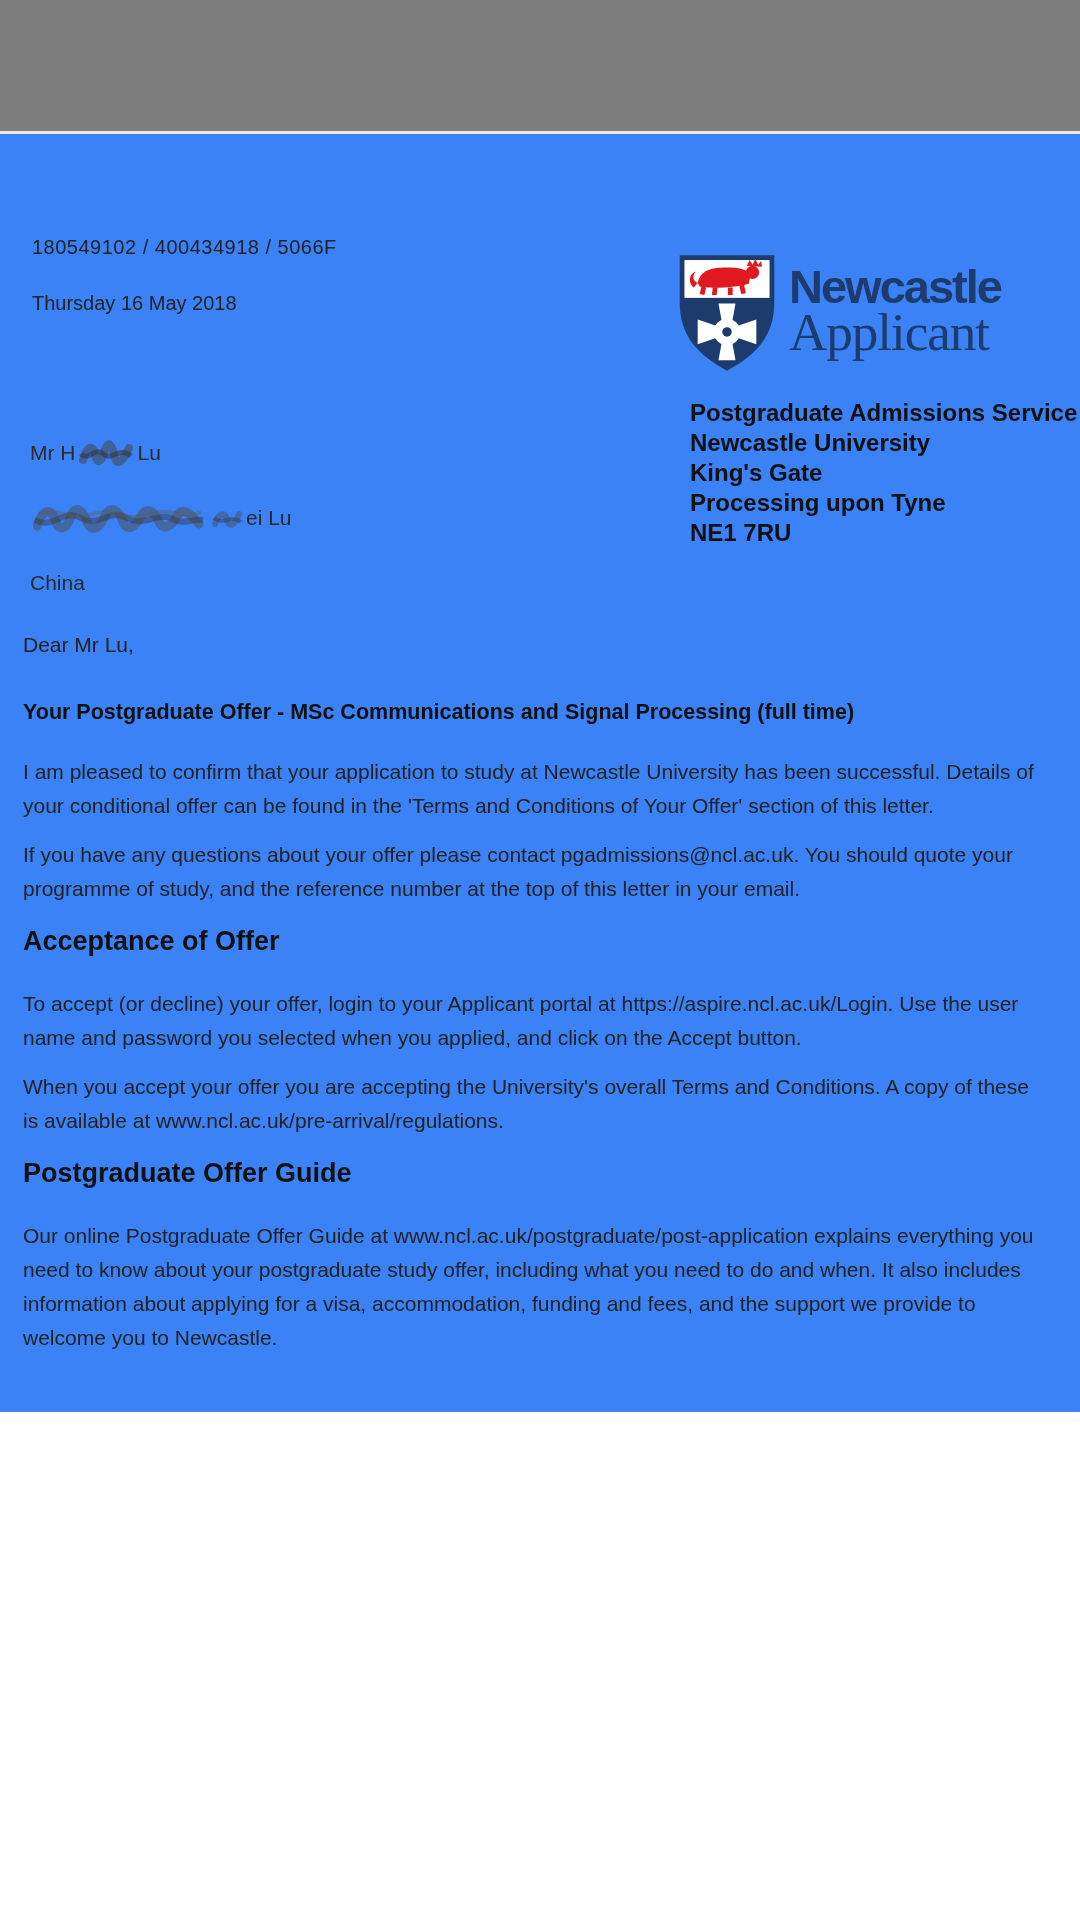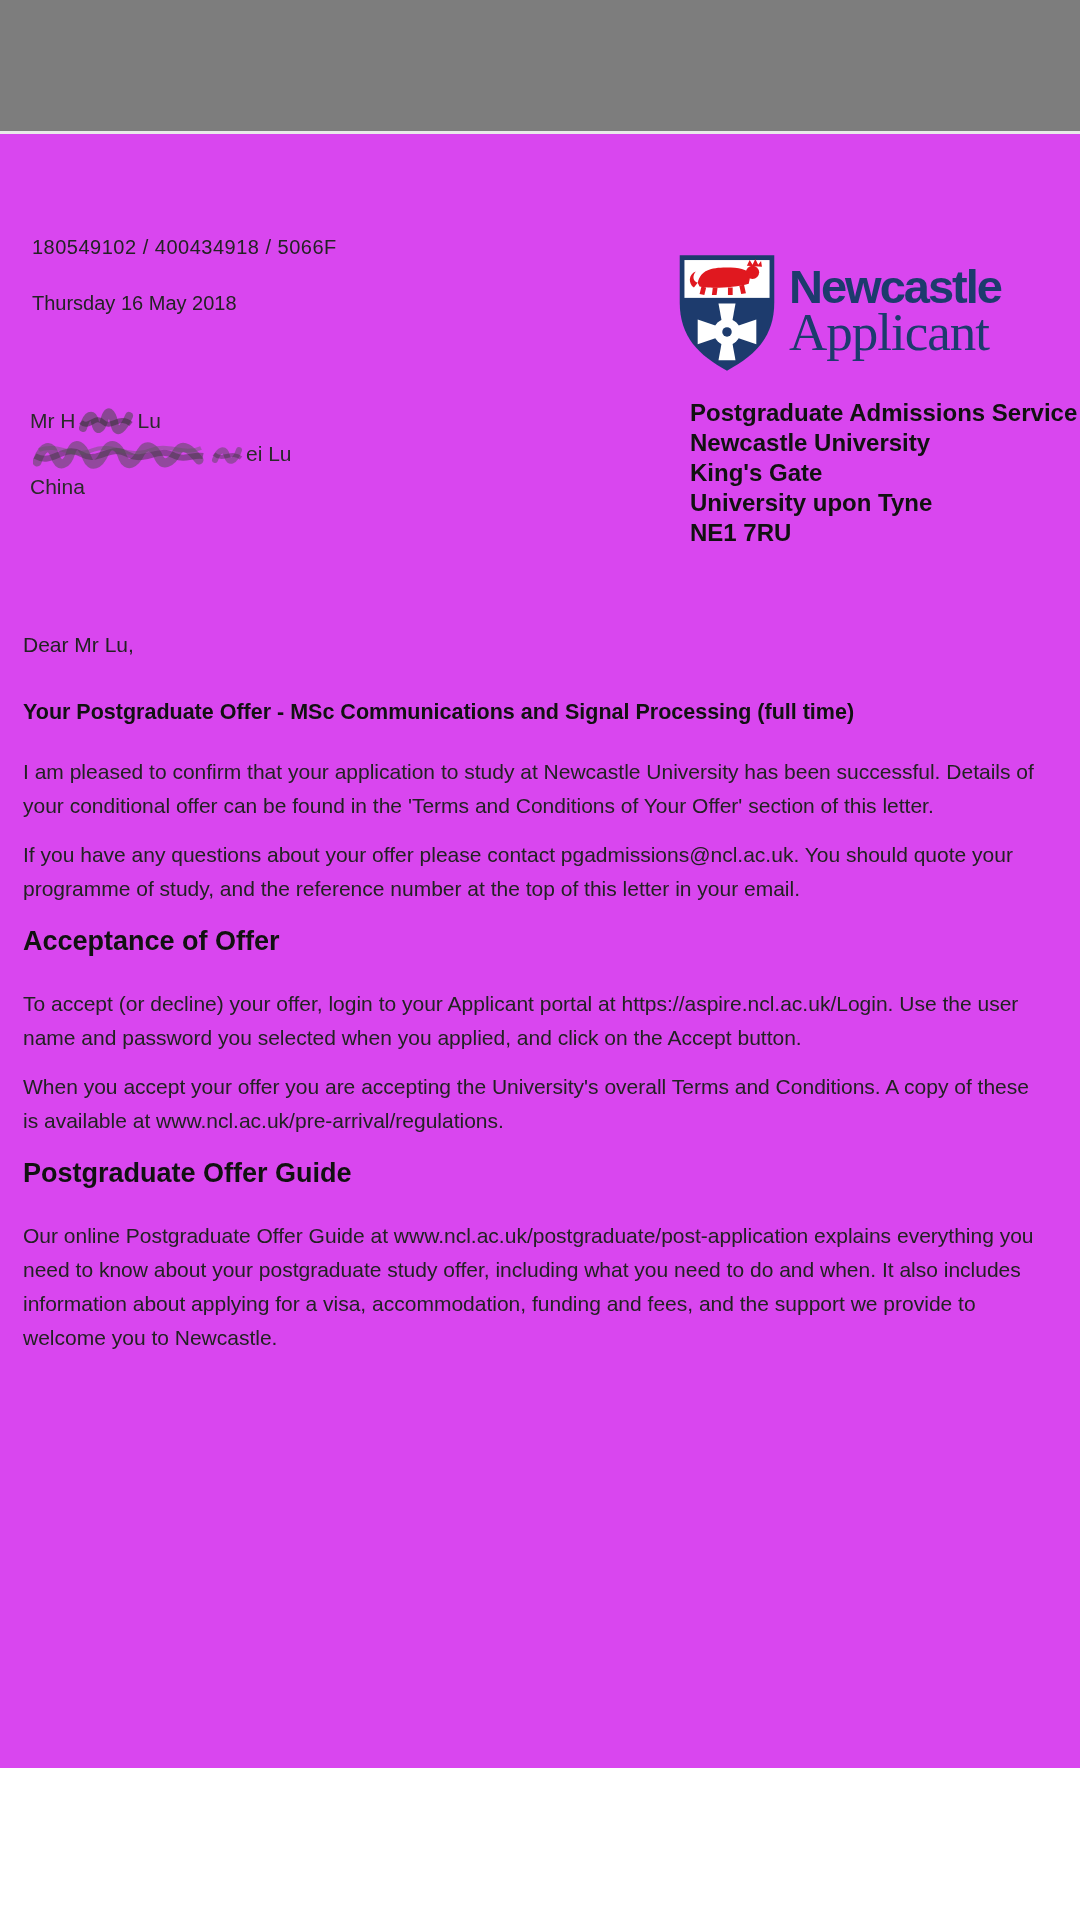--- a/index.html
+++ b/index.html
@@ -1,24 +1,24 @@
 <!DOCTYPE html>
 <html><head>
 <meta charset="utf-8">
 <style>
   html,body{margin:0;padding:0;background:#fff;}
   .canvas{
-    position:relative;width:1080px;height:1768px;background:#d946ef;overflow:hidden;
+    position:relative;width:1080px;height:1412px;background:#3b82f6;overflow:hidden;
     font-family:"Liberation Sans","DejaVu Sans",sans-serif;color:#222;
   }
   .top-bar{position:absolute;left:0;top:0;width:1080px;height:131px;background:#7d7d7d;border-bottom:3px solid #e9e9e9;}
   .ref-line{position:absolute;left:32px;top:236px;font-size:20px;color:#232323;letter-spacing:.5px;}
   .date-line{position:absolute;left:32px;top:292px;font-size:20px;color:#232323;}
   .recipient{position:absolute;left:30px;top:404px;font-size:21px;line-height:33px;color:#2a2a2a;}
-  .recipient .rline{white-space:nowrap;height:33px;}
+  .recipient .rline{white-space:nowrap;height:33px;margin-top:32px;}
   .scr{vertical-align:middle;display:inline-block;margin:0 3px;}
   
   .uni-logo{position:absolute;left:675px;top:250px;display:flex;align-items:flex-start;}
   .shield{display:block;}
   .wordmark{margin-left:10px;line-height:1;}
   .wm-top{font-family:"Liberation Sans","DejaVu Sans",sans-serif;font-weight:bold;font-size:47px;letter-spacing:-2px;color:#1d3b6d;margin-top:13px;}
   .wm-bottom{font-family:"Liberation Serif","DejaVu Serif",serif;font-size:53px;letter-spacing:-1px;color:#1d3b6d;margin-top:-4px;}
   .uni-address{position:absolute;left:690px;top:398px;font-size:24px;font-weight:bold;line-height:30px;color:#111;}
   
   .letter-body{position:absolute;left:23px;top:628px;width:1026px;color:#222;}
@@ -89,21 +89,21 @@
     <div class="wordmark">
       <div class="wm-top">Newcastle</div>
       <div class="wm-bottom">Applicant</div>
     </div>
   </div>
 
   <div class="uni-address">
     <div>Postgraduate Admissions Service</div>
     <div>Newcastle University</div>
     <div>King's Gate</div>
-    <div>University upon Tyne</div>
+    <div>Processing upon Tyne</div>
     <div>NE1 7RU</div>
   </div>
 
   <div class="letter-body">
     <p class="salutation">Dear Mr Lu,</p>
     <div class="subject">Your Postgraduate Offer - MSc Communications and Signal Processing (full time)</div>
     <p>I am pleased to confirm that your application to study at Newcastle University has been successful. Details of your conditional offer can be found in the 'Terms and Conditions of Your Offer' section of this letter.</p>
     <p>If you have any questions about your offer please contact pgadmissions@ncl.ac.uk. You should quote your programme of study, and the reference number at the top of this letter in your email.</p>
 
     <div class="sec-h">Acceptance of Offer</div>

